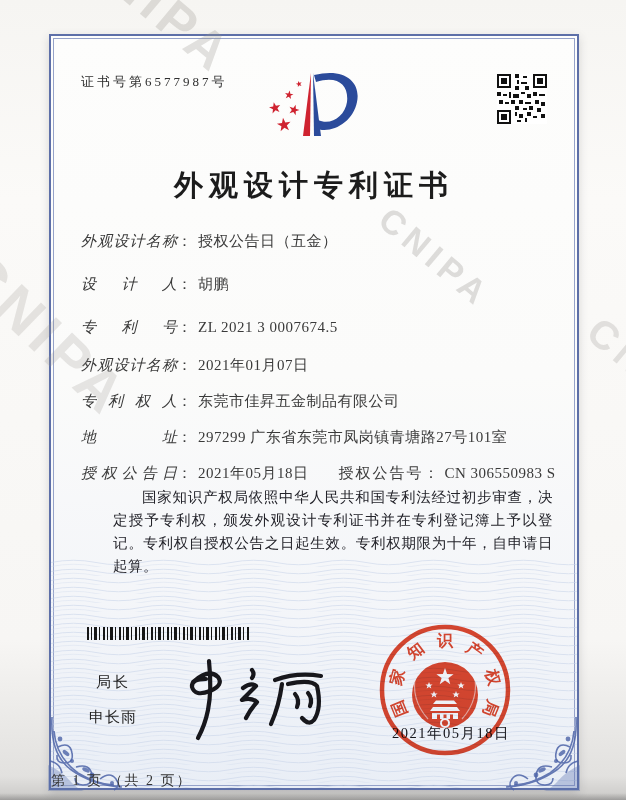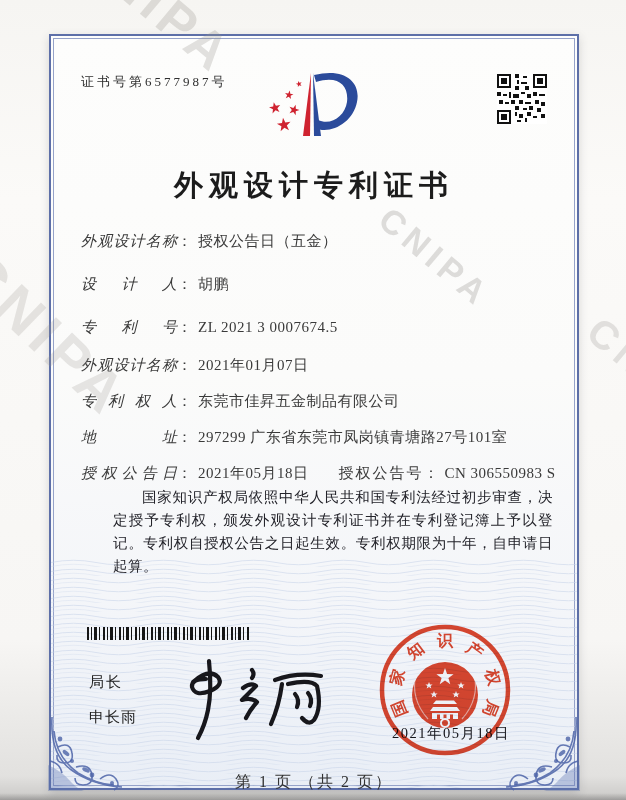--- a/index.html
+++ b/index.html
@@ -44,29 +44,29 @@
   .body-text p { text-indent:2em; letter-spacing:.5px; }
 
   
   .barcode { position:absolute; left:36px; top:591px; width:162px; height:13px;
     background:repeating-linear-gradient(90deg,
       #161616 0 2px, transparent 2px 4px,
       #161616 4px 5px, transparent 5px 7px,
       #161616 7px 10px, transparent 10px 12px,
       #161616 12px 13px, transparent 13px 16px); }
   .signer { position:absolute; left:38px; top:637px; font-size:15px; color:#222;
-    font-family:"Liberation Sans","DejaVu Sans",sans-serif; }
+    font-family:"Liberation Sans","DejaVu Sans",sans-serif;text-align:center; }
   .signer .role { display:block; margin-bottom:16px; letter-spacing:2px; }
   .signer .name { display:block; letter-spacing:1px; }
   .signature { position:absolute; left:118px; top:612px; width:175px; height:110px; }
   .seal-date { position:absolute; left:341px; top:688px; font-size:14.5px; color:#14141a; letter-spacing:1.5px; }
   .seal { position:absolute; left:319px; top:579px; width:150px; height:150px;
     mix-blend-mode:multiply; opacity:.93; }
-  .footer { position:absolute; left:0; right:0; top:736px; text-align:center;
-    font-size:16px; letter-spacing:2px; color:#333; }
+  .footer { position:absolute; left:0; right:0; top:736px; text-align:left;
+    font-size:14px; letter-spacing:2px; color:#333; }
 
   
   .corner { position:absolute; width:118px; height:118px; pointer-events:none; }
   .corner.bl { left:-3px; bottom:-3px; }
   .corner.br { right:-3px; bottom:-3px; transform:scaleX(-1); }
 
   
   .wm { position:absolute; font-family:"Liberation Sans","DejaVu Sans",sans-serif;
     font-weight:bold; color:rgba(152,148,142,.27); pointer-events:none; z-index:9;
     letter-spacing:6px; white-space:nowrap; }

